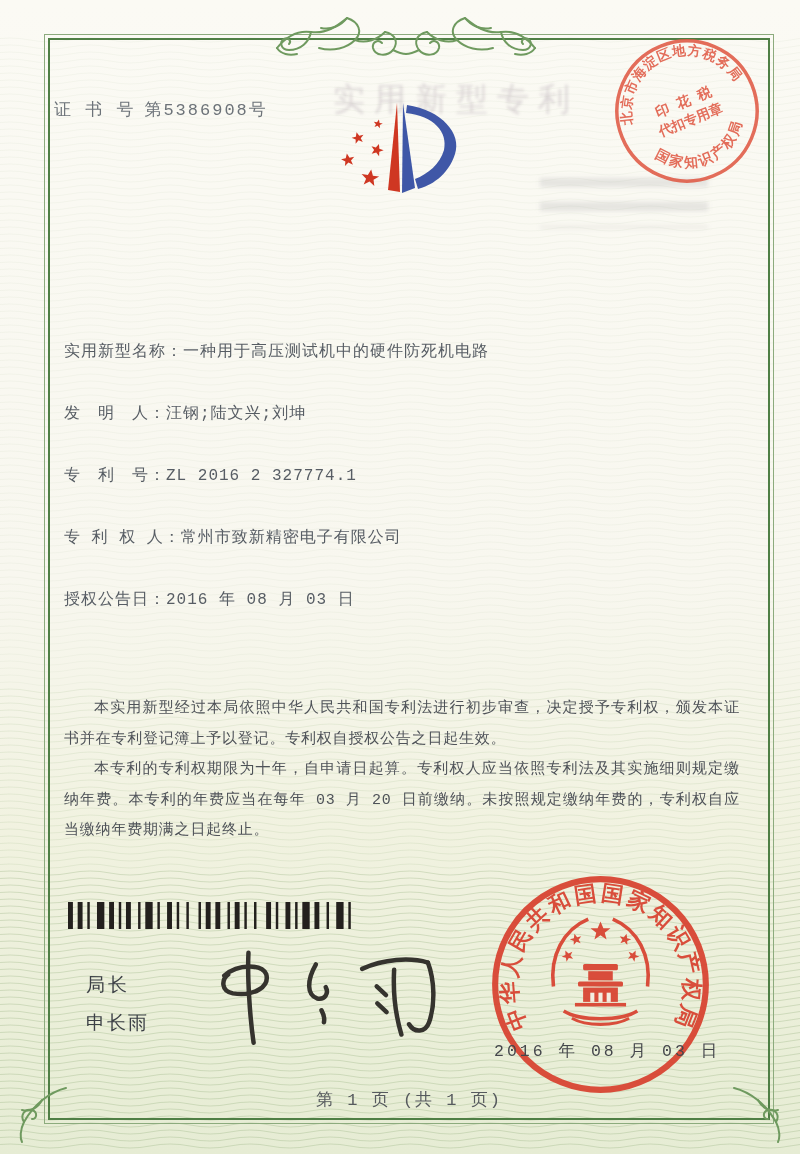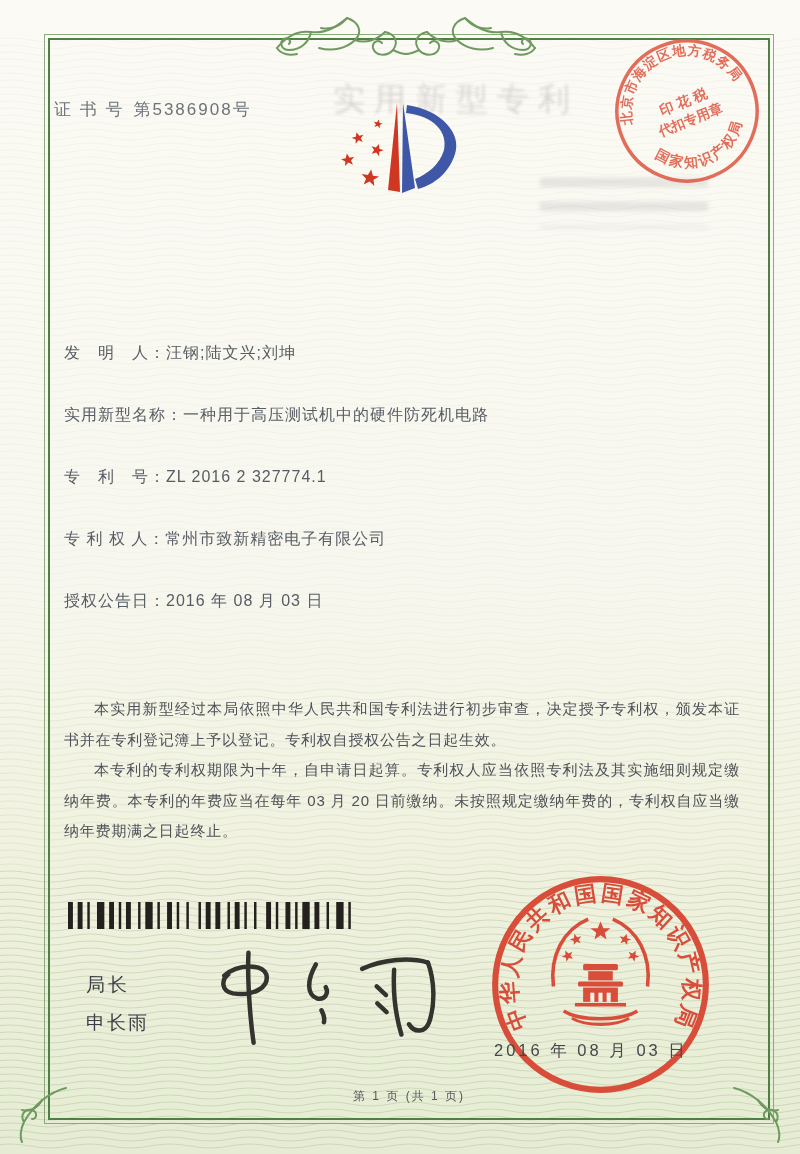--- a/index.html
+++ b/index.html
@@ -1,19 +1,19 @@
 <!DOCTYPE html>
 <html><head>
 <meta charset="utf-8">
 <style>
   html,body{margin:0;padding:0;background:#d8d8d2;}
   .page{
     position:relative;width:800px;height:1154px;overflow:hidden;
     background:linear-gradient(180deg,#fbfaf4 0%,#f8f7ef 50%,#f1f2e0 72%,#e9eed7 92%,#e6ecd4 100%);
-    font-family:Liberation Sans, sans-serif;
+    font-family:Liberation Mono, monospace;
   }
   svg{display:block}
   .waves{position:absolute;left:0;top:0;z-index:0;}
   .ghost-title{
     position:absolute;left:333px;top:78px;z-index:1;
     font-size:32px;letter-spacing:9px;color:rgba(178,168,176,.42);
     filter:blur(1.5px);white-space:nowrap;
   }
   .ghost-lines{
     position:absolute;left:540px;top:178px;width:168px;height:50px;z-index:1;
@@ -58,21 +58,21 @@
   .sig-title{position:absolute;left:86px;top:972px;z-index:3;font-size:19px;letter-spacing:3px;color:#3c4046;}
   .sig-name{position:absolute;left:86px;top:1010px;z-index:3;font-size:19px;letter-spacing:2px;color:#3c4046;}
   .signature{position:absolute;left:195px;top:938px;z-index:4;transform:rotate(-2deg);}
   .office-seal{position:absolute;left:488px;top:872px;z-index:5;opacity:.92;}
   .seal-date{
     position:absolute;left:494px;top:1040px;z-index:6;
     font-size:16.5px;letter-spacing:3px;color:#45474c;white-space:nowrap;
   }
   .footer{
     position:absolute;left:44px;right:26px;top:1088px;z-index:3;
-    text-align:center;font-size:12px;letter-spacing:2px;color:#565a5e;
+    text-align:center;font-size:17px;letter-spacing:2px;color:#565a5e;
   }
 </style>
 </head>
 <body>
 
 <div class="page">
 
   <svg class="waves" id="waves" width="800" height="1154">
       <path d="M-10 40 q20 -4 40 0 t40 0 t40 0 t40 0 t40 0 t40 0 t40 0 t40 0 t40 0 t40 0 t40 0 t40 0 t40 0 t40 0 t40 0 t40 0 t40 0 t40 0 t40 0 t40 0 t40 0 t40 0" fill="none" stroke="rgba(125,160,100,0.06)" stroke-width="1"></path>
       <path d="M-10 47 q20 -4 40 0 t40 0 t40 0 t40 0 t40 0 t40 0 t40 0 t40 0 t40 0 t40 0 t40 0 t40 0 t40 0 t40 0 t40 0 t40 0 t40 0 t40 0 t40 0 t40 0 t40 0 t40 0" fill="none" stroke="rgba(125,160,100,0.06)" stroke-width="1"></path>
@@ -301,22 +301,22 @@
     </text>
     <text font-size="14" fill="#e05a45" font-weight="600" letter-spacing="2">
       <textPath href="#stampBotArc" startOffset="50%" text-anchor="middle">国家知识产权局</textPath>
     </text>
     <text x="75" y="70" text-anchor="middle" font-size="14" font-weight="600" fill="#e05a45">印 花 税</text>
     <text x="75" y="89" text-anchor="middle" font-size="13.5" font-weight="600" fill="#e05a45">代扣专用章</text>
   </svg>
 
 
   <div class="fields">
+    <div class="field-row"><span>实用新型名称：</span><span>一种用于高压测试机中的硬件防死机电路</span></div>
     <div class="field-row"><span>发　明　人：</span><span>汪钢;陆文兴;刘坤</span></div>
-    <div class="field-row"><span>实用新型名称：</span><span>一种用于高压测试机中的硬件防死机电路</span></div>
     <div class="field-row"><span>专　利　号：</span><span>ZL 2016 2 327774.1</span></div>
     <div class="field-row"><span>专 利 权 人：</span><span>常州市致新精密电子有限公司</span></div>
     <div class="field-row"><span>授权公告日：</span><span>2016 年 08 月 03 日</span></div>
   </div>
 
   <div class="body-text">
     <p>本实用新型经过本局依照中华人民共和国专利法进行初步审查，决定授予专利权，颁发本证书并在专利登记簿上予以登记。专利权自授权公告之日起生效。</p>
     <p>本专利的专利权期限为十年，自申请日起算。专利权人应当依照专利法及其实施细则规定缴纳年费。本专利的年费应当在每年 03 月 20 日前缴纳。未按照规定缴纳年费的，专利权自应当缴纳年费期满之日起终止。</p>
   </div>
 

